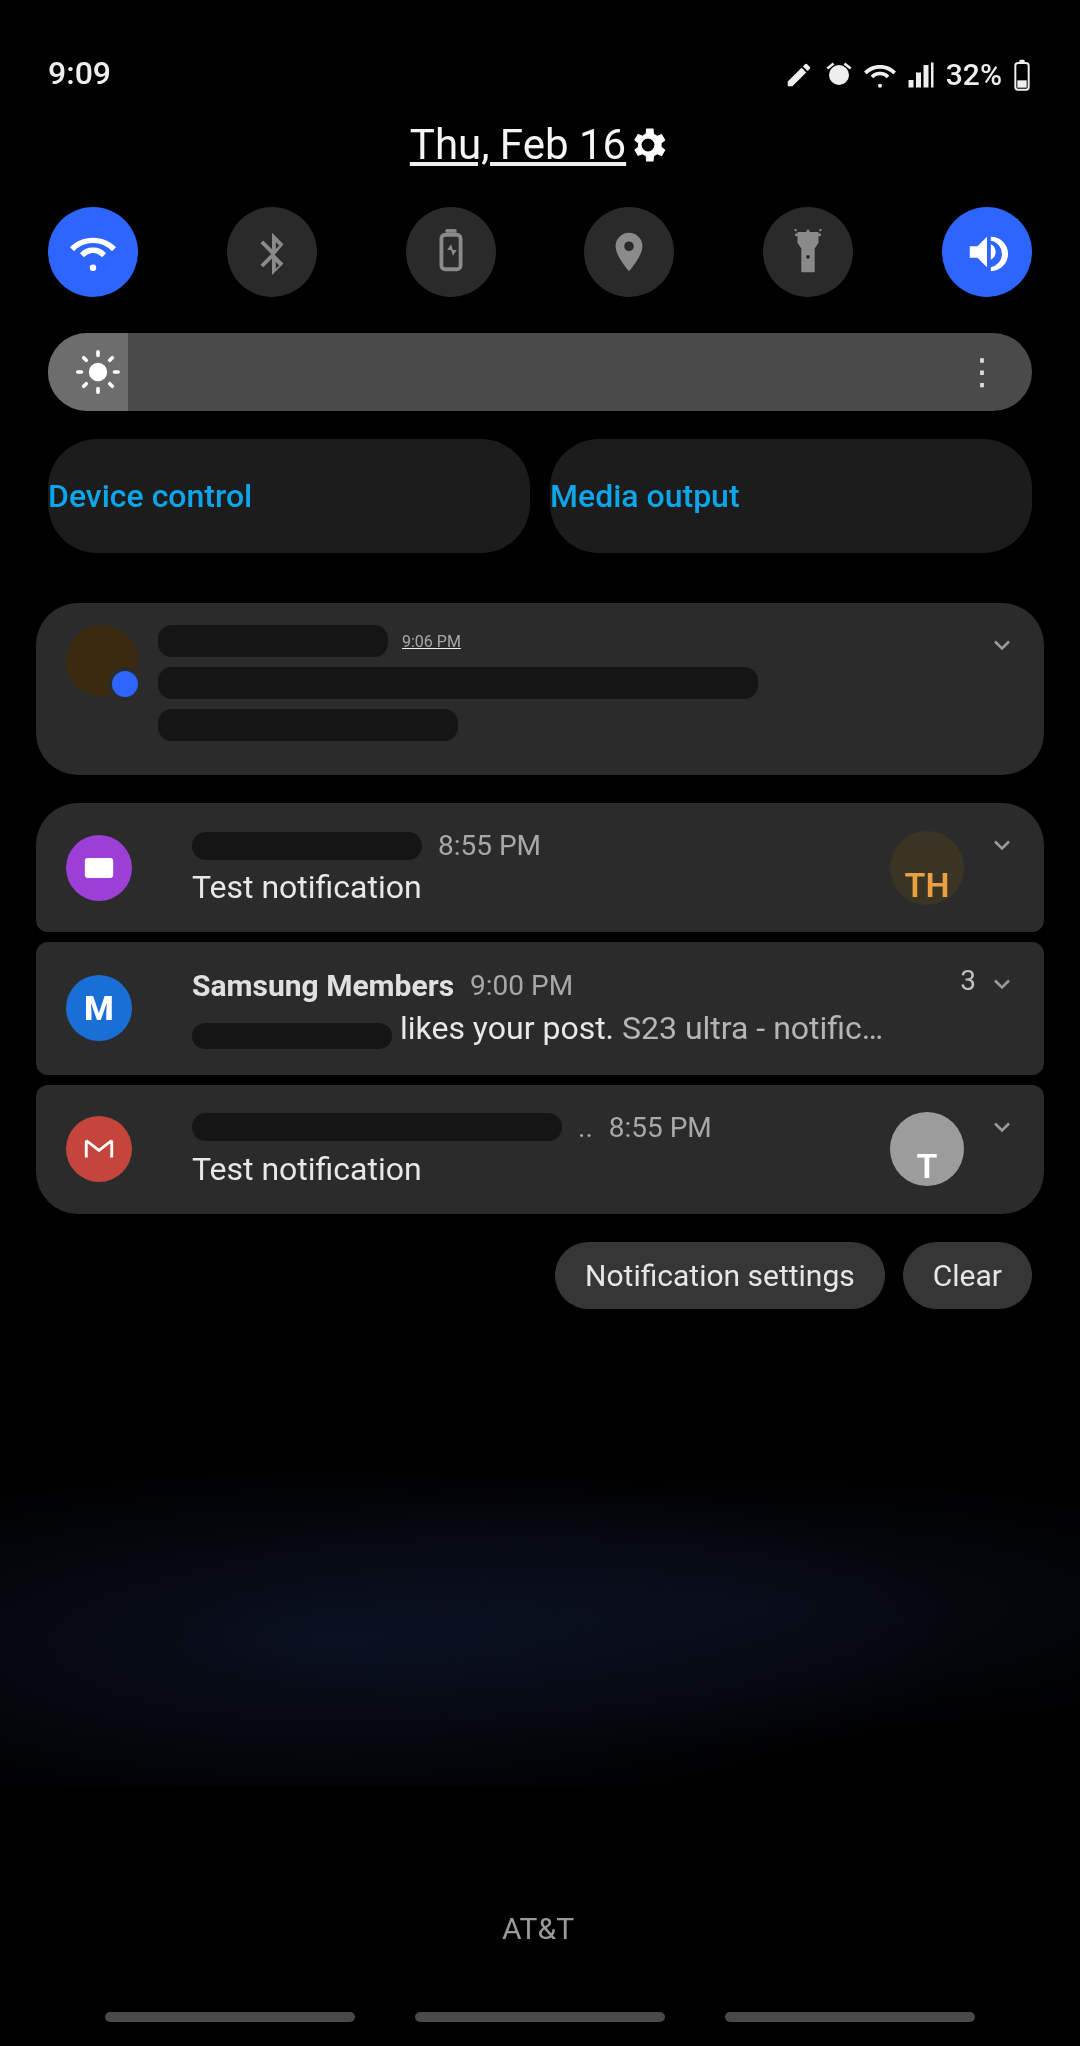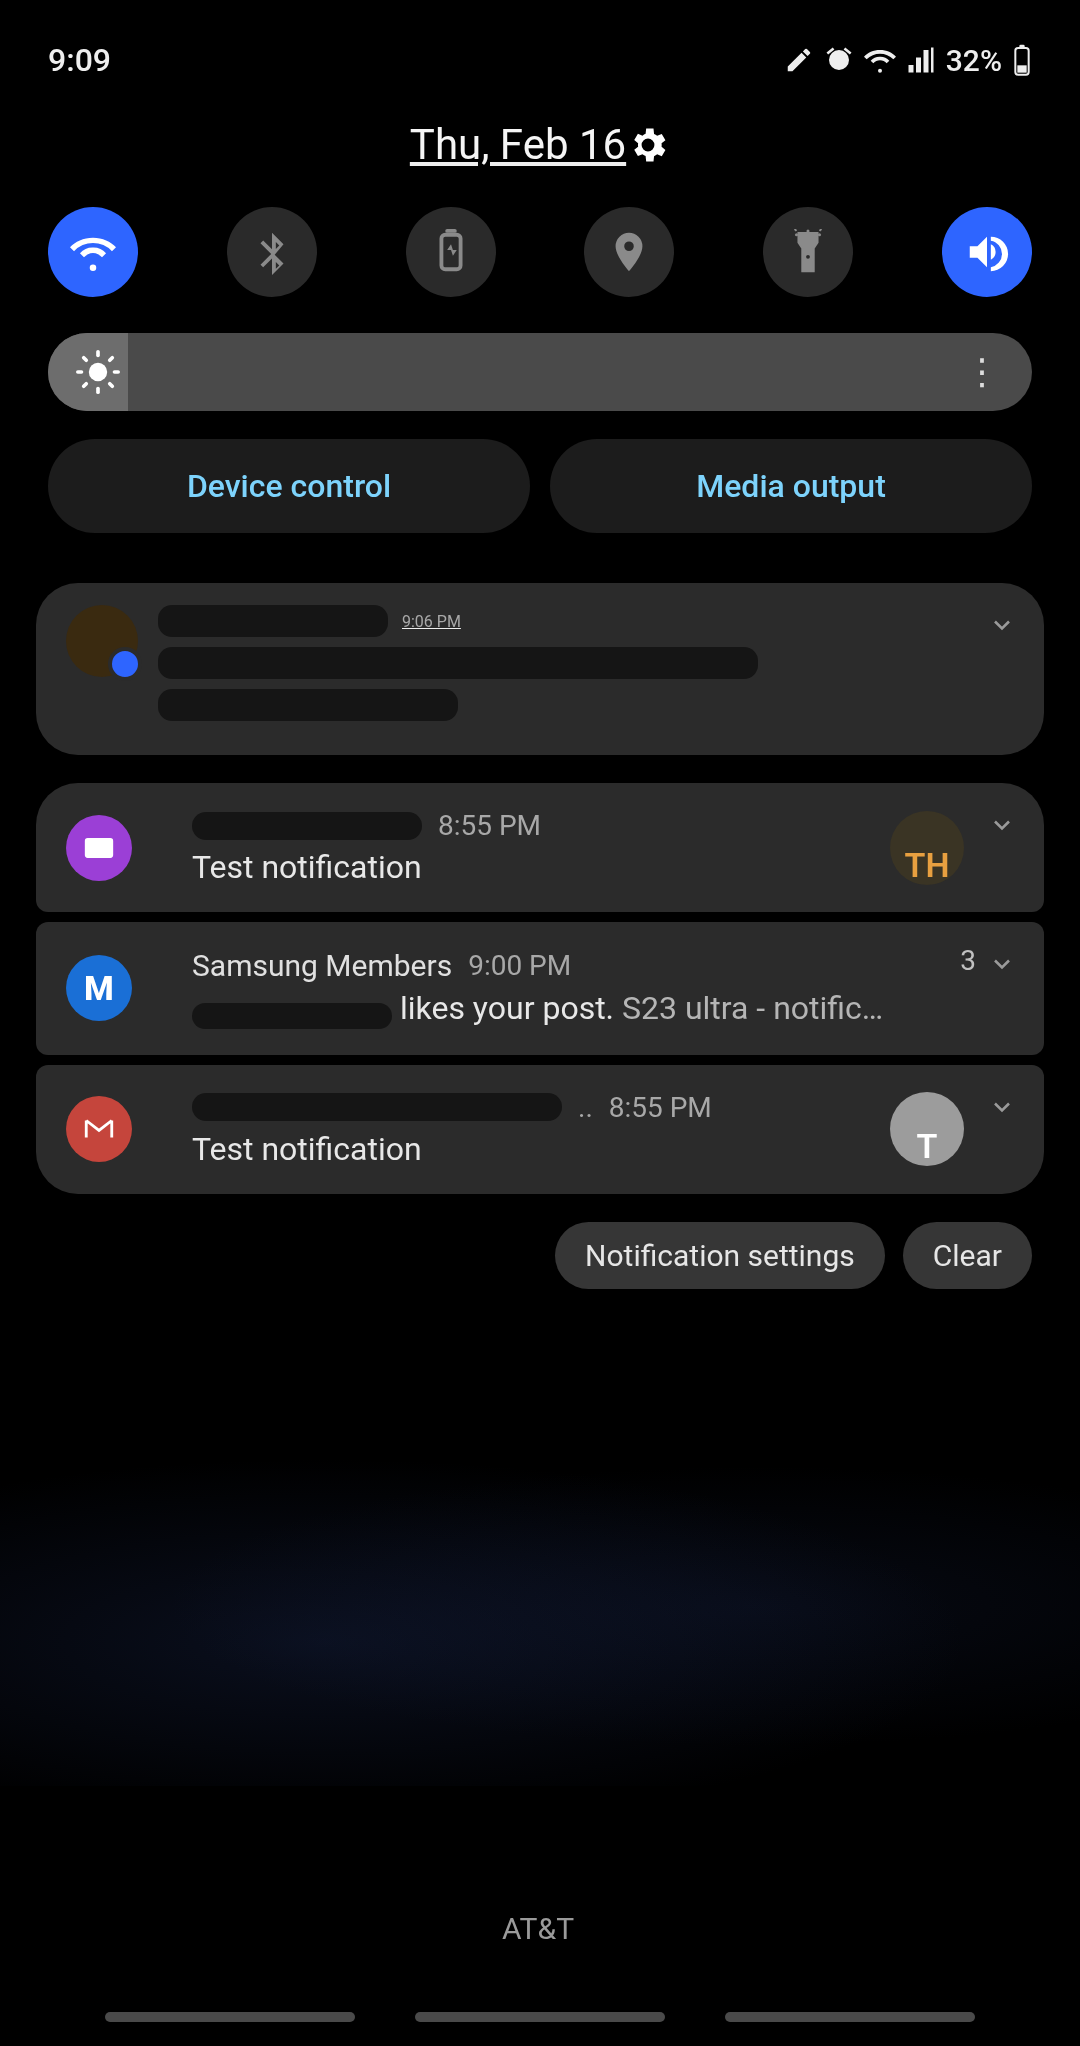--- a/index.html
+++ b/index.html
@@ -1,20 +1,20 @@
 <!DOCTYPE html>
 <html><head>
 <meta charset="utf-8">
 <style>
   * { box-sizing: border-box; margin: 0; padding: 0; }
   html, body { width: 1080px; height: 2046px; background: #000; font-family: -apple-system, Roboto, "Segoe UI", sans-serif; color: #eee; overflow: hidden; }
   body { position: relative; }
 
   
-  .status-bar { display: flex; align-items: center; justify-content: space-between; padding: 28px 48px 0 48px; height: 92px; font-size: 32px; font-weight: 500; }
+  .status-bar { display: flex; align-items: flex-end; justify-content: space-between; padding: 28px 48px 0 48px; height: 92px; font-size: 32px; font-weight: 500; }
   .status-right { display: flex; align-items: center; gap: 10px; }
   .status-right svg { fill: #eee; }
 
   
   .date-row { display: flex; align-items: center; justify-content: center; padding: 28px 48px 12px 48px; text-decoration: underline; }
   .date-text { font-size: 42px; font-weight: 400; color: #f5f5f5; }
   .gear { width: 44px; height: 44px; }
 
   
   .qs-row { display: flex; justify-content: space-between; padding: 26px 48px 24px 48px; gap: 24px; }
@@ -24,29 +24,29 @@
   .qs-btn svg { width: 46px; height: 46px; }
 
   
   .bright-wrap { margin: 12px 48px 28px 48px; height: 78px; background: #4a4a4a; border-radius: 39px; display: flex; align-items: center; position: relative; }
   .bright-fill { position:absolute; left:0; top:0; bottom:0; width: 80px; background: #6d6d6d; border-radius: 39px 0 0 39px; }
   .bright-thumb { position: absolute; left: 28px; top: 50%; transform: translateY(-50%); width: 44px; height: 44px; }
   .bright-more { position: absolute; right: 30px; top: 50%; transform: translateY(-50%); font-size: 36px; color: #ddd; letter-spacing: 2px; }
 
   
   .panel-row { display: flex; padding: 0 48px; gap: 20px; margin-bottom: 50px; }
-  .panel-btn { flex: 1; height: 94px; background: #1c1c1c; border-radius: 49px; display:flex; align-items:center; justify-content:center; font-size: 32px; color: #7dd3fc; font-weight: 500; }
+  .panel-btn { flex: 1; height: 114px; background: #1c1c1c; border-radius: 49px; display:flex; align-items:center; font-size: 32px; color: #0ea5e9; font-weight: 500; }
   .notif-group { margin: 0 36px 18px 36px; }
   .notif-sub { background: #2b2b2b; border-radius: 42px; padding: 26px 30px 26px 30px; margin-bottom: 10px; position: relative; }
 
   .n-top { display:flex; align-items: center; gap: 16px; }
   .n-iconwrap { width: 66px; height: 66px; border-radius: 50%; display:flex; align-items:center; justify-content:center; flex-shrink:0; position:relative; }
   .n-content { flex:1; min-width:0;margin-left:44px; }
   .n-line1 { display:flex; align-items:center; gap:16px; color:#c0c0c0; font-size:28px; }
-  .n-app { color:#e0e0e0; font-weight:400; font-size:30px; }
+  .n-app { color:#e0e0e0; font-weight:700; font-size:30px; }
   .n-time { color:#a8a8a8; }
   .n-line2 { color:#e8e8e8; font-size:32px; margin-top:6px; white-space:nowrap; overflow:hidden; text-overflow:ellipsis; }
   .n-line2 .muted { color:#b5b5b5; }
   .n-chevron { position:absolute; right:28px; top:28px; color:#9a9a9a; }
   .n-count { position:absolute; right:68px; top:22px; color:#c0c0c0; font-size:28px; }
   .n-avatar { width:74px; height:74px; border-radius:50%; background:#7c7c7c; display:flex; align-items:flex-end; justify-content:center; font-size:34px; color:#fff; position:absolute; right:80px; top:50%; transform:translateY(-50%); font-weight:600; }
 
   
   .notif1 { margin: 0 36px 28px 36px; background: #2b2b2b; border-radius: 42px; padding: 22px 30px 34px 30px; position:relative; }
   .conv-avatar { width:72px; height:72px; border-radius:50%; background:#3a2a10; position:relative; }

